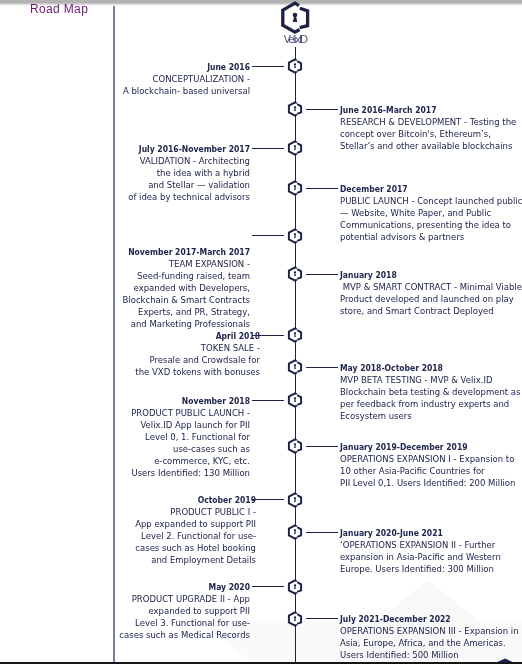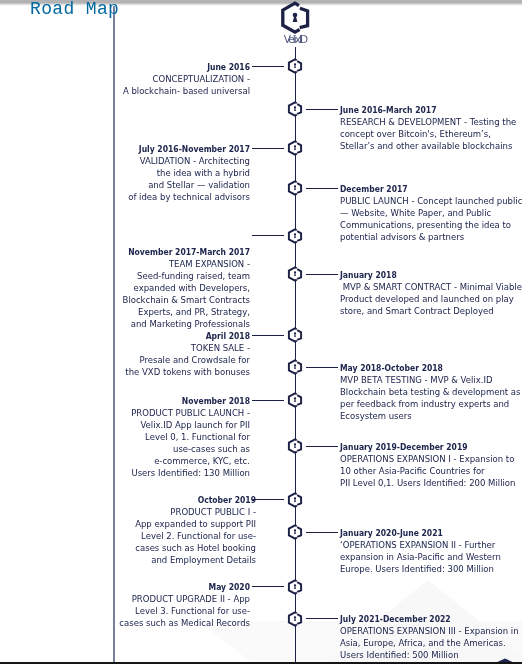--- a/index.html
+++ b/index.html
@@ -4,22 +4,22 @@
 <style>
   html,body{margin:0;padding:0;background:#fff;}
   body{width:522px;height:664px;font-family:"Liberation Sans",sans-serif;overflow:hidden;}
   #page{position:relative;width:522px;height:664px;overflow:hidden;background:#fff;}
 
   .topbar{position:absolute;left:0;top:0;width:522px;height:6px;z-index:5;
           background:linear-gradient(to bottom,#b2b2b2 0px,#b2b2b2 2.7px,#ffffff 5.8px);}
   .bottombar{position:absolute;left:0;top:661.8px;width:522px;height:2.2px;background:#151515;z-index:8;}
   .vline{position:absolute;left:113.3px;top:3px;width:1.5px;height:659px;background:#787e9c;z-index:4;}
 
-  .title{position:absolute;left:30px;top:0px;font-size:18px;line-height:19px;color:#0369a1;
-         font-family:Liberation Mono, monospace;letter-spacing:0.35px;z-index:6;}
+  .title{position:absolute;left:30px;top:0px;font-size:12px;line-height:19px;color:#701a75;
+         font-family:Liberation Sans, sans-serif;letter-spacing:0.35px;z-index:6;}
 
   .logo{position:absolute;left:276px;top:0px;width:40px;height:36px;z-index:6;}
   .logoname{position:absolute;left:255px;top:33.5px;width:80px;text-align:center;font-size:10.5px;line-height:10.5px;
             font-family:"DejaVu Sans",sans-serif;color:#2b3161;letter-spacing:-1.95px;opacity:0.82;z-index:6;}
 
   .axis{position:absolute;left:294.8px;top:46.8px;width:1.4px;height:616px;background:#1d2145;z-index:3;}
   .node{position:absolute;left:287px;width:16px;height:16px;z-index:7;}
   .conn{position:absolute;height:1.4px;background:#1d2145;z-index:6;}
 
   .blk{position:absolute;color:#20274f;font-family:"DejaVu Sans",sans-serif;font-size:8.5px;line-height:12px;z-index:6;}
@@ -228,21 +228,21 @@
         <span class="bd">and Marketing Professionals</span>
       </div>
       <div class="conn" style="left: 306px; width: 32px; top: 273.7px;"></div>
       <div class="blk right" style="left: 340px; width: 200px; top: 268.8px;">
         <span class="hd">January 2018</span>
         <span class="bd"> MVP &amp; SMART CONTRACT - Minimal Viable</span>
         <span class="bd">Product developed and launched on play</span>
         <span class="bd">store, and Smart Contract Deployed</span>
       </div>
       <div class="conn" style="left: 252px; width: 32px; top: 334.5px;"></div>
-      <div class="blk left" style="left: 50px; width: 200px; top: 329.6px;">
+      <div class="blk left" style="left: 60px; width: 200px; top: 329.6px;">
         <span class="hd">April 2018</span>
         <span class="bd">TOKEN SALE -</span>
         <span class="bd">Presale and Crowdsale for</span>
         <span class="bd">the VXD tokens with bonuses</span>
       </div>
       <div class="conn" style="left: 306px; width: 32px; top: 366.6px;"></div>
       <div class="blk right" style="left: 340px; width: 200px; top: 361.7px;">
         <span class="hd">May 2018-October 2018</span>
         <span class="bd">MVP BETA TESTING - MVP &amp; Velix.ID</span>
         <span class="bd">Blockchain beta testing &amp; development as</span>
@@ -279,20 +279,21 @@
       <div class="blk right" style="left: 340px; width: 200px; top: 526.8px;">
         <span class="hd">January 2020-June 2021</span>
         <span class="bd">‘OPERATIONS EXPANSION II - Further</span>
         <span class="bd">expansion in Asia-Pacific and Western</span>
         <span class="bd">Europe. Users Identified: 300 Million</span>
       </div>
       <div class="conn" style="left: 252px; width: 32px; top: 585.9px;"></div>
       <div class="blk left" style="left: 50px; width: 200px; top: 581px;">
         <span class="hd">May 2020</span>
         <span class="bd">PRODUCT UPGRADE II - App</span>
+        <span class="bd">expanded to support PII</span>
         <span class="bd">Level 3. Functional for use-</span>
         <span class="bd">cases such as Medical Records</span>
       </div>
       <div class="conn" style="left: 306px; width: 32px; top: 617.9px;"></div>
       <div class="blk right" style="left: 340px; width: 200px; top: 613px;">
         <span class="hd">July 2021-December 2022</span>
         <span class="bd">OPERATIONS EXPANSION III - Expansion in</span>
         <span class="bd">Asia, Europe, Africa, and the Americas.</span>
         <span class="bd">Users Identified: 500 Million</span>
       </div>

